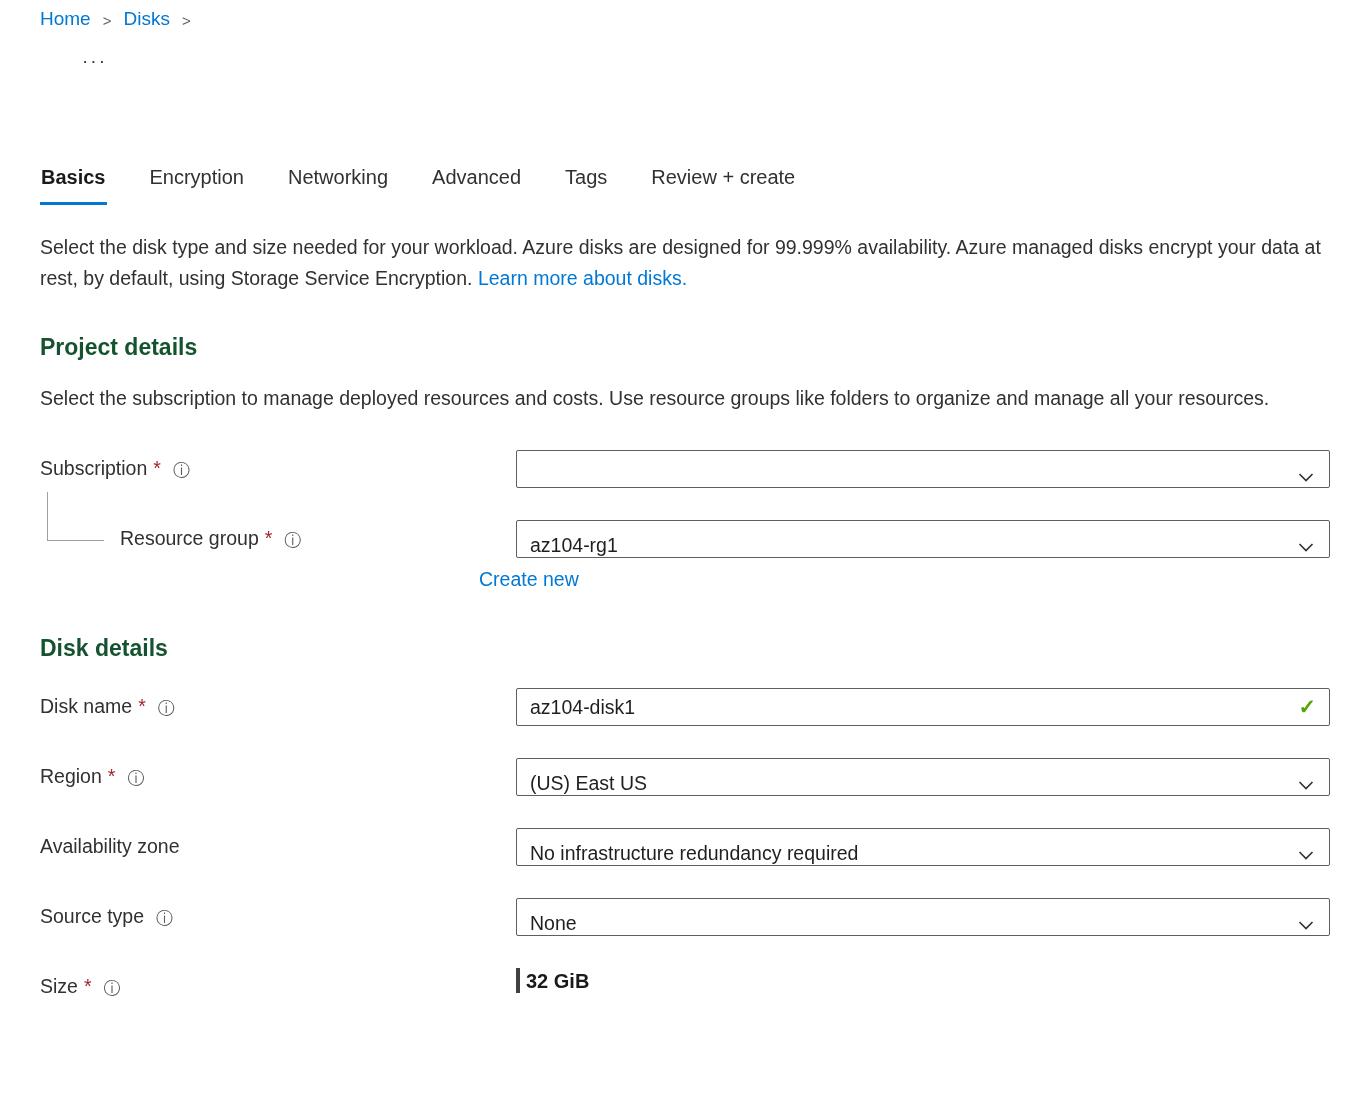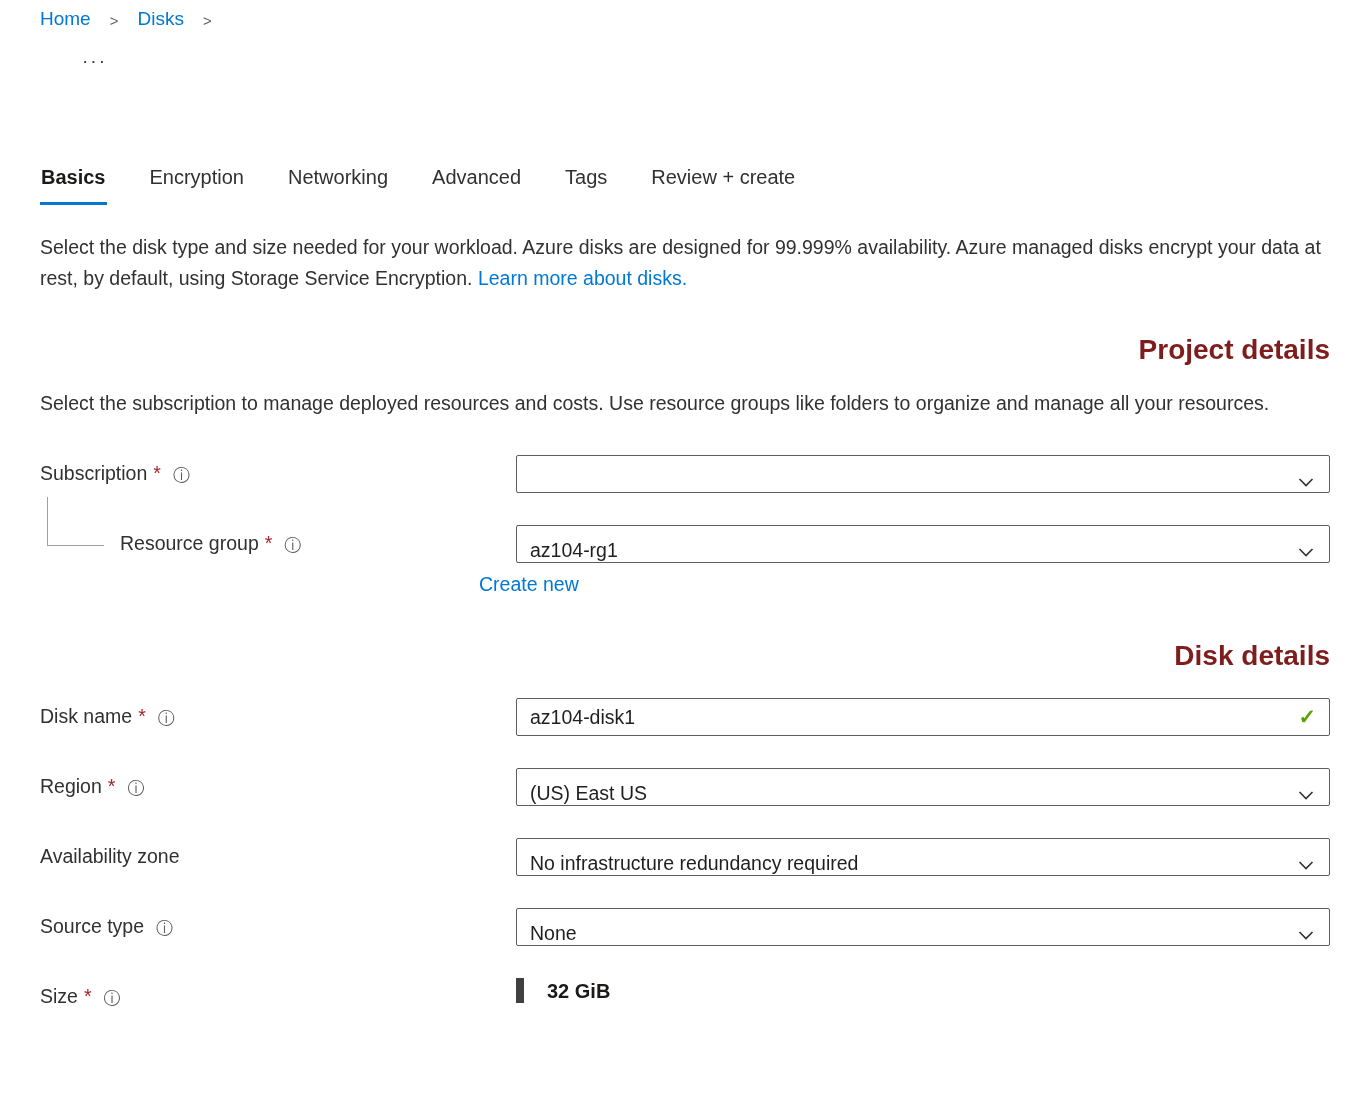--- a/index.html
+++ b/index.html
@@ -7,38 +7,38 @@
     width: 1348px;
     height: 1101px;
     background: #ffffff;
     font-family: "Liberation Sans", sans-serif;
     color: #323130;
     overflow: hidden;
   }
   .page { padding: 8px 18px 0 40px; }
 
   
-  .breadcrumb { display: flex; align-items: center; gap: 19px; font-size: 19px; }
+  .breadcrumb { display: flex; align-items: center; gap: 12px; font-size: 19px; }
   .crumb { color: #0078d4; cursor: pointer; }
   .crumb-sep { color: #605e5c; font-size: 15px; padding-top: 2px; }
 
   
   .title-row { margin-top: 20px; display: flex; align-items: center; }
   .page-title { font-size: 35px; font-weight: 700; color: #1b1a19; letter-spacing: 0.2px; }
   .title-ellipsis { margin-left: 42px; color: #3b3a39; font-size: 19px; letter-spacing: 2px; cursor: pointer; }
 
   
   .tabs { margin-top: 94px; display: flex; gap: 42px; }
   .tab { font-size: 20px; color: #323130; padding: 0 1px 13px 1px; border-bottom: 3px solid transparent; cursor: pointer; }
   .tab.active { font-weight: 700; border-bottom-color: #0078d4; color: #1b1a19; }
 
   
   .intro { margin-top: 27px; font-size: 19.5px; line-height: 31px; max-width: 1292px; }
   .link { color: #0078d4; cursor: pointer; }
-  .section-heading { margin-top: 40px; font-size: 28px; font-weight: 700; color: #7f1d1d; text-align: right; }
+  .section-heading { margin-top: 40px; font-size: 23px; font-weight: 700; color: #14532d; }
   .section-desc { margin-top: 22px; font-size: 19.5px; line-height: 31px; max-width: 1292px; }
 
   
   .form { margin-top: 36px; }
   .form-row { display: flex; margin-bottom: 32px; gap: 37px; }
   .label-cell {
     flex: 0 0 439px; width: 439px; box-sizing: border-box;
     padding-top: 7px; position: relative;
     display: flex; align-items: flex-start;
     font-size: 19.5px; color: #323130;
@@ -70,21 +70,21 @@
   }
   .label-cell.rg { padding-left: 80px; }
 
   .indent-row { margin: 10px 0 0 439px; }
   .create-new { font-size: 19.5px; display: inline-block; }
 
   .row-rg { margin-bottom: 0; }
   .heading-disk { margin-top: 44px; }
   .form-disk { margin-top: 26px; }
 
-  .size-block { border-left: 8px solid #404040; padding-left: 23px; padding-top: 2px; }
+  .size-block { border-left: 4px solid #404040; padding-left: 6px; padding-top: 2px; }
   .size-primary { font-size: 20px; font-weight: 700; color: #1b1a19; }
   .size-secondary { margin-top: 14px; font-size: 19.5px; color: #201f1e; }
 </style>
 </head>
 <body>
 
 <div class="page">
 
   <div class="breadcrumb">
     <span class="crumb">Home</span>

